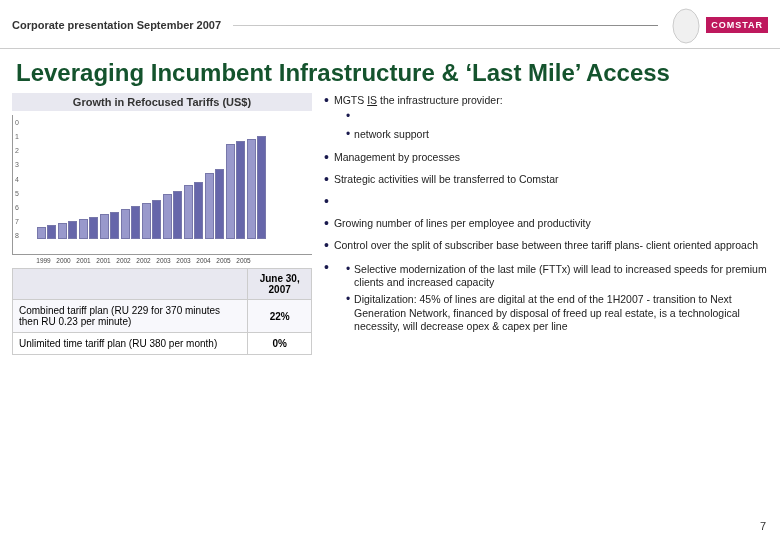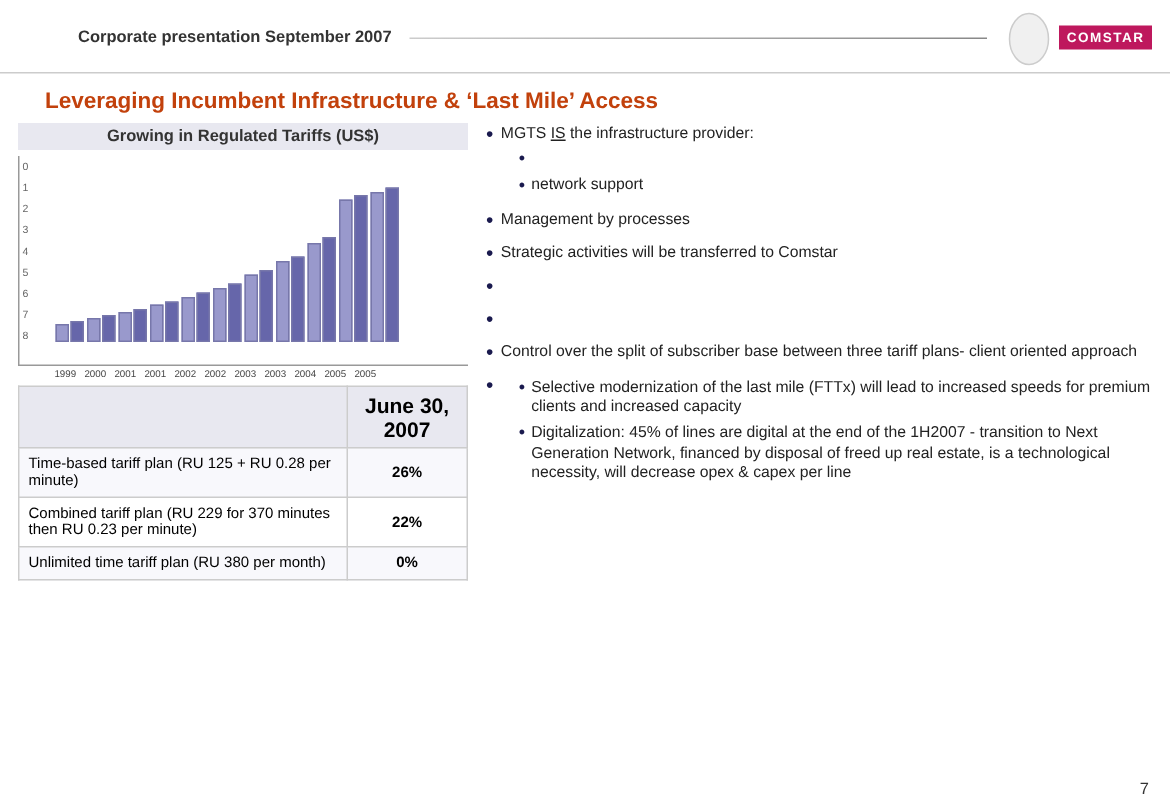--- a/index.html
+++ b/index.html
@@ -16,21 +16,20 @@
     .header {
       display: flex;
       align-items: center;
       justify-content: space-between;
       padding: 6px 12px 4px 12px;
       border-bottom: 1px solid #ccc;
     }
     .header-title {
       font-size: 11px;
       color: #444;
-      margin-left: 40px;
     }
     .header-title span {
       font-weight: bold;
       color: #333;
     }
     .logo-area {
       display: flex;
       align-items: center;
       gap: 4px;
     }
@@ -48,24 +47,24 @@
     }
     .header-divider {
       flex: 1;
       height: 1px;
       background: linear-gradient(to right, #ccc, #888);
       margin: 0 12px;
     }
 
     
     .page-title {
-      font-size: 15px;
-      font-weight: bold;
-      color: #c2410c;
-      padding: 10px 16px 6px 30px;
+      font-size: 24px;
+      font-weight: bold;
+      color: #14532d;
+      padding: 10px 16px 6px 16px;
     }
 
     
     .main-content {
       display: flex;
       padding: 0 12px;
       gap: 12px;
     }
 
     
@@ -147,21 +146,21 @@
       border-collapse: collapse;
       font-size: 10px;
       margin-top: 4px;
     }
     .tariff-table th {
       background: #e8e8f0;
       border: 1px solid #ccc;
       padding: 4px 6px;
       font-weight: bold;
       text-align: center;
-      font-size: 14px;
+      font-size: 10px;
     }
     .tariff-table td {
       border: 1px solid #ccc;
       padding: 5px 6px;
       vertical-align: middle;
       font-size: 10px;
     }
     .tariff-table td:last-child {
       text-align: center;
       font-weight: bold;
@@ -246,21 +245,21 @@
     </svg>
     <div class="logo-comstar">COMSTAR</div>
   </div>
 </div>
 
 <h1 class="page-title">Leveraging Incumbent Infrastructure &amp; ‘Last Mile’ Access</h1>
 
 <div class="main-content">
 
   <div class="left-panel">
-    <div class="chart-title">Growing in Regulated Tariffs (US$)</div>
+    <div class="chart-title">Growth in Refocused Tariffs (US$)</div>
 
     <div class="chart-area">
       <div class="y-axis-labels">
         <span>8</span>
         <span>7</span>
         <span>6</span>
         <span>5</span>
         <span>4</span>
         <span>3</span>
         <span>2</span>
@@ -330,24 +329,20 @@
 
     <table class="tariff-table">
       <thead>
         <tr>
           <th></th>
           <th>June 30, 2007</th>
         </tr>
       </thead>
       <tbody>
         <tr>
-          <td>Time-based tariff plan (RU 125 + RU 0.28 per minute)</td>
-          <td>26%</td>
-        </tr>
-        <tr>
           <td>Combined tariff plan (RU 229 for 370 minutes then RU 0.23 per minute)</td>
           <td>22%</td>
         </tr>
         <tr>
           <td>Unlimited time tariff plan (RU 380 per month)</td>
           <td>0%</td>
         </tr>
       </tbody>
     </table>
   </div>
@@ -380,20 +375,21 @@
         <span class="bullet-dot">•</span>
         <span>Strategic activities will be transferred to Comstar</span>
       </li>
 
       <li>
         <span class="bullet-dot">•</span>
       </li>
 
       <li>
         <span class="bullet-dot">•</span>
+        <span>Growing number of lines per employee and productivity</span>
       </li>
 
       <li>
         <span class="bullet-dot">•</span>
         <span>Control over the split  of subscriber base between three tariff plans- client oriented approach</span>
       </li>
 
       <li>
         <span class="bullet-dot">•</span>
         <div>

